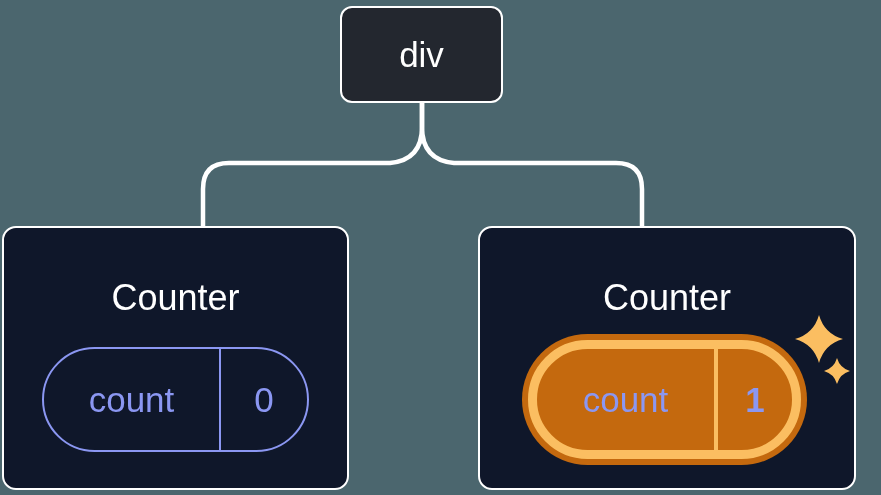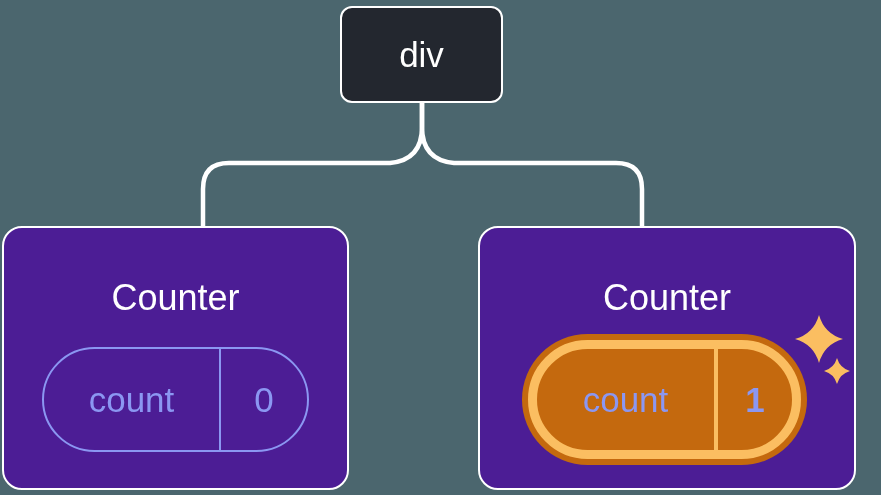--- a/index.html
+++ b/index.html
@@ -34,23 +34,23 @@
     box-sizing: border-box;
     display: flex;
     align-items: center;
     justify-content: center;
     color: #ffffff;
     font-size: 35px;
     font-weight: 400;
   }
   .card {
     position: absolute;
-    background: #4c1d95;
+    background: #0f172a;
     border: 2.5px solid #ffffff;
-    border-radius: 20px;
+    border-radius: 14px;
     box-sizing: border-box;
     padding-left: 26px;
   }
   .card-left  { left: 2px;   top: 226px; width: 347px; height: 264px; }
   .card-right { left: 478px; top: 226px; width: 378px; height: 264px; }
   .card-title {
     position: absolute;
     top: 48px;
     left: 0;
     right: 0;

